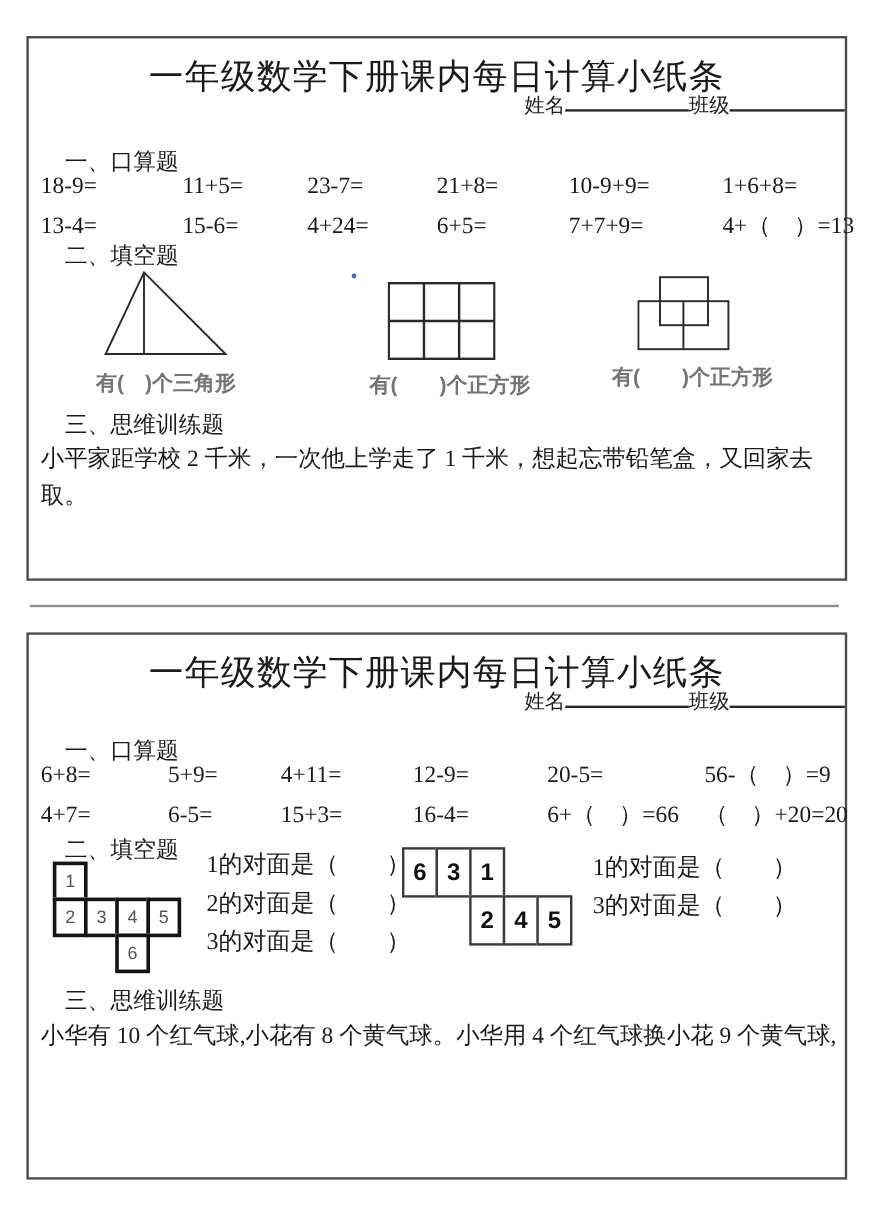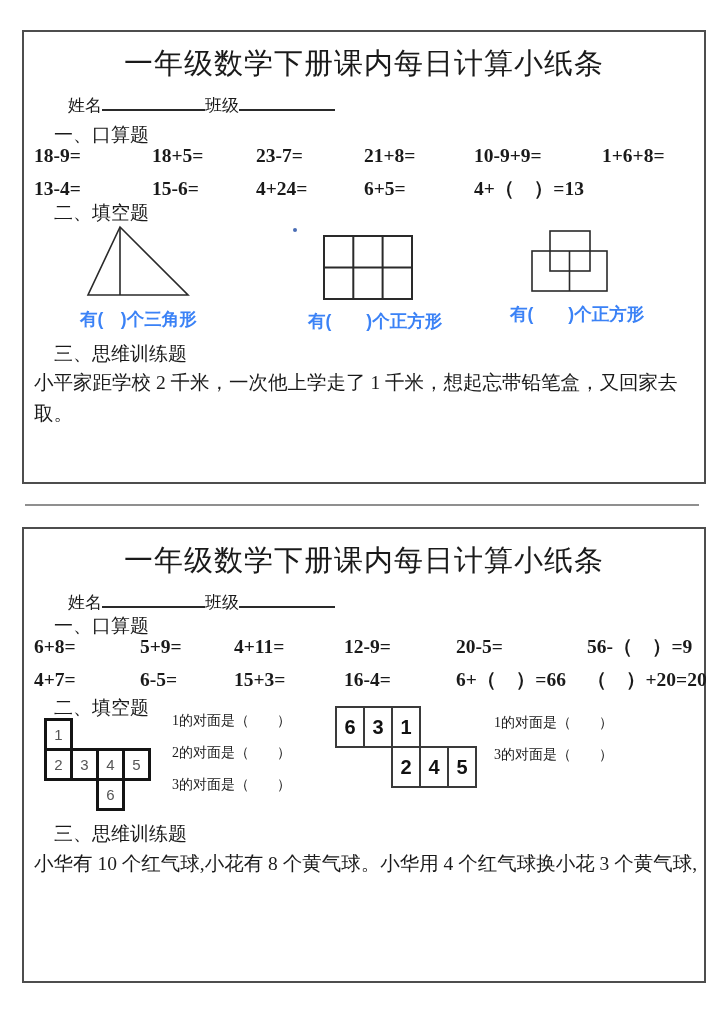--- a/index.html
+++ b/index.html
@@ -8,81 +8,82 @@
 
   .sheet{position:absolute;left:22px;width:680px;border:2px solid #4d4d4d;background:#fff;}
   .sheet-1{top:30px;height:450px;}
   .sheet-2{top:527px;height:452px;}
 
   .cut-line{position:absolute;left:25px;top:504px;width:674px;height:0;
             border-top:2px solid #8f8f8f;}
 
   .title{position:absolute;left:0;right:0;top:12px;text-align:center;
          font-size:29px;letter-spacing:1px;white-space:nowrap;}
-  .nameline{position:absolute;left:0;right:0;top:62px;text-align:left;
+  .nameline{position:absolute;left:0;right:0;top:44px;text-align:right;
             font-size:17px;margin-left:44px;white-space:nowrap;}
   .blank-line{display:inline-block;border-bottom:2px solid #2a2a2a;height:15px;
               vertical-align:baseline;}
   .blank-name{width:103px;}
   .blank-class{width:96px;}
 
   .sec-heading{position:absolute;left:30px;font-size:19px;white-space:nowrap;}
 
   .oral-grid{position:absolute;left:10px;right:6px;display:grid;row-gap:9px;
-             font-size:19.5px;line-height:24px;font-weight:bold;}
+             font-size:19.5px;line-height:24px;}
   .oral-grid-1{top:112px;grid-template-columns:118px 104px 108px 110px 128px 1fr;}
   .oral-grid-2{top:106px;grid-template-columns:106px 94px 110px 112px 131px 1fr;}
   .eq{white-space:nowrap;}
 
   .fig{position:absolute;text-align:center;}
   .fig svg{display:block;margin:0 auto;}
   .fig-caption{margin-top:9px;font-family:"Liberation Sans", sans-serif;
-               font-weight:600;font-size:17.5px;color:#3b82f6;white-space:nowrap;}
+               font-weight:600;font-size:17.5px;color:#737373;white-space:nowrap;}
 
   .stray-dot{position:absolute;left:269px;top:196px;width:4px;height:4px;
              border-radius:50%;background:#4a6db5;}
 
   .think-text{position:absolute;left:10px;right:6px;font-size:19.5px;line-height:31px;}
 
   
   .net{position:absolute;}
   .net .cell{position:absolute;box-sizing:border-box;display:flex;align-items:center;
              justify-content:center;background:#fff;}
   .net-left .cell{width:29px;height:33px;border:3px solid #141414;
                   font-family:"Liberation Sans", sans-serif;font-size:15px;color:#555;}
   .net-right .cell{width:30px;height:42px;border:2px solid #3a3a3a;
                    font-family:"Liberation Sans", sans-serif;font-weight:700;
                    font-size:20px;color:#111;}
-  .net-questions{position:absolute;font-size:14px;line-height:32px;white-space:nowrap;text-align:right;}
+  .net-questions{position:absolute;font-size:20px;line-height:32px;white-space:nowrap;text-align:right;}
 </style>
 </head>
 <body>
 
 <div class="page">
 
   <div class="sheet sheet-1">
     <div class="title">一年级数学下册课内每日计算小纸条</div>
 
     <div class="nameline">
       <span>姓名</span><span class="blank-line blank-name"></span><span>班级</span><span class="blank-line blank-class"></span>
     </div>
 
     <div class="sec-heading" style="top:90px">一、口算题</div>
 
     <div class="oral-grid oral-grid-1">
       <span class="eq">18-9=</span>
-      <span class="eq">18+5=</span>
+      <span class="eq">11+5=</span>
       <span class="eq">23-7=</span>
       <span class="eq">21+8=</span>
       <span class="eq">10-9+9=</span>
       <span class="eq">1+6+8=</span>
       <span class="eq">13-4=</span>
       <span class="eq">15-6=</span>
       <span class="eq">4+24=</span>
       <span class="eq">6+5=</span>
+      <span class="eq">7+7+9=</span>
       <span class="eq">4+（　）=13</span>
     </div>
 
     <div class="sec-heading" style="top:168px">二、填空题</div>
 
     <div class="stray-dot"></div>
 
     <div class="fig" style="left:56px;top:192px;width:116px">
       <svg width="106" height="74" viewBox="0 0 106 74">
         <polygon points="35,3 103,71 3,71" fill="none" stroke="#2a2a2a" stroke-width="1.6"></polygon>
@@ -170,17 +171,17 @@
     </div>
 
     <div class="net-questions" style="left:470px;top:178px">
       <div>1的对面是（　　）</div>
       <div>3的对面是（　　）</div>
     </div>
 
     <div class="sec-heading" style="top:292px">三、思维训练题</div>
 
     <div class="think-text" style="top:319px">
-      <div>小华有 10 个红气球,小花有 8 个黄气球。小华用 4 个红气球换小花 3 个黄气球,</div>
+      <div>小华有 10 个红气球,小花有 8 个黄气球。小华用 4 个红气球换小花 9 个黄气球,</div>
     </div>
   </div>
 
 </div>
 
 </body></html>

